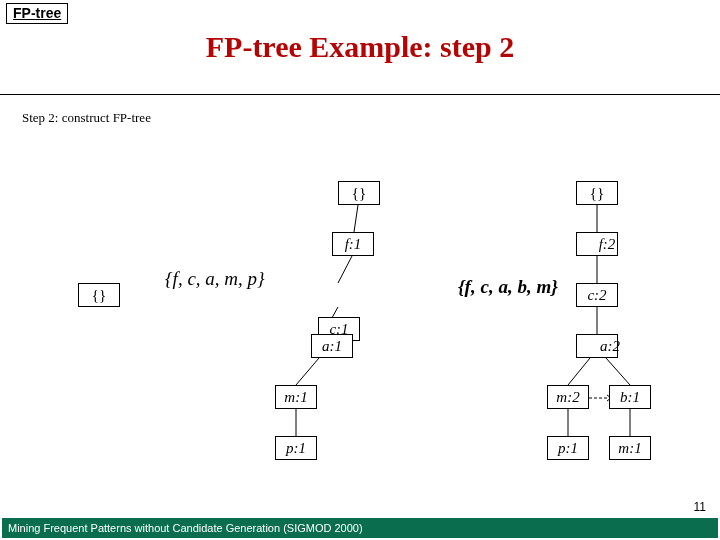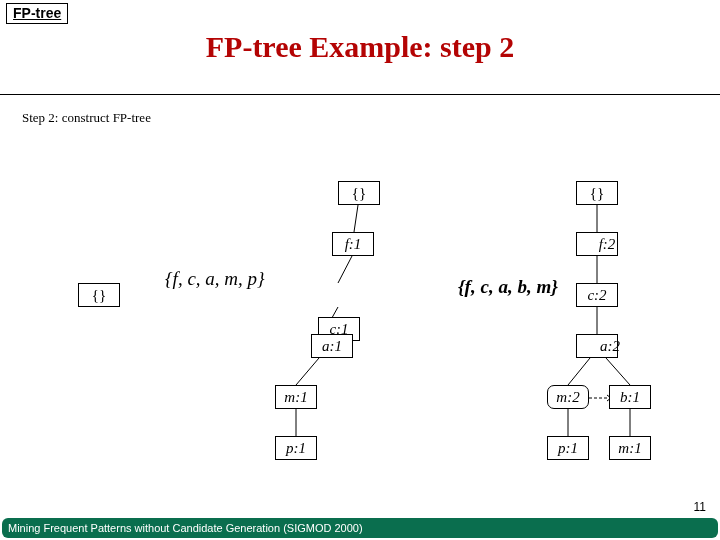--- a/index.html
+++ b/index.html
@@ -83,21 +83,20 @@
     width: 716px;
     height: 20px;
     background: #0A6E4E; 
     color: #fff;
     font-family: "Comic Sans MS", "Arial", sans-serif;
     font-size: 11px;
     display: flex;
     align-items: center;
     padding-left: 6px;
     box-sizing: border-box;
-    border-radius: 6px;
   }
   .page-num {
     position: absolute;
     right: 14px;
     bottom: 26px;
     font-family: Arial, Helvetica, sans-serif;
     font-size: 12px;
     margin-top: 24px;
   }
   .empty-sym {
@@ -147,21 +146,21 @@
 <div class="node" style="left:332px; top:232px;">f:1</div>
 <div class="node" style="left:318px; top:283px;margin-top:34px;">c:1</div>
 <div class="node" style="left:303px; top:334px;margin-left:8px;">a:1</div>
 <div class="node" style="left:275px; top:385px;">m:1</div>
 <div class="node" style="left:275px; top:436px;">p:1</div>
 
 <div class="node empty-sym" style="left:576px; top:181px;">{}</div>
 <div class="node" style="left:576px; top:232px;padding-left:20px;">f:2</div>
 <div class="node" style="left:576px; top:283px;">c:2</div>
 <div class="node" style="left:576px; top:334px;padding-left:26px;">a:2</div>
-<div class="node" style="left:547px; top:385px;border-radius:7px;">m:2</div>
+<div class="node" style="left:547px; top:385px;">m:2</div>
 <div class="node" style="left:609px; top:385px;font-family:Liberation Serif, serif;">b:1</div>
 <div class="node" style="left:547px; top:436px;">p:1</div>
 <div class="node" style="left:609px; top:436px;">m:1</div>
 
 <div class="page-num">11</div>
 <div class="footer-bar">
   <span>Mining Frequent Patterns without Candidate Generation (SIGMOD 2000)</span>
 </div>
 
 </body></html>

